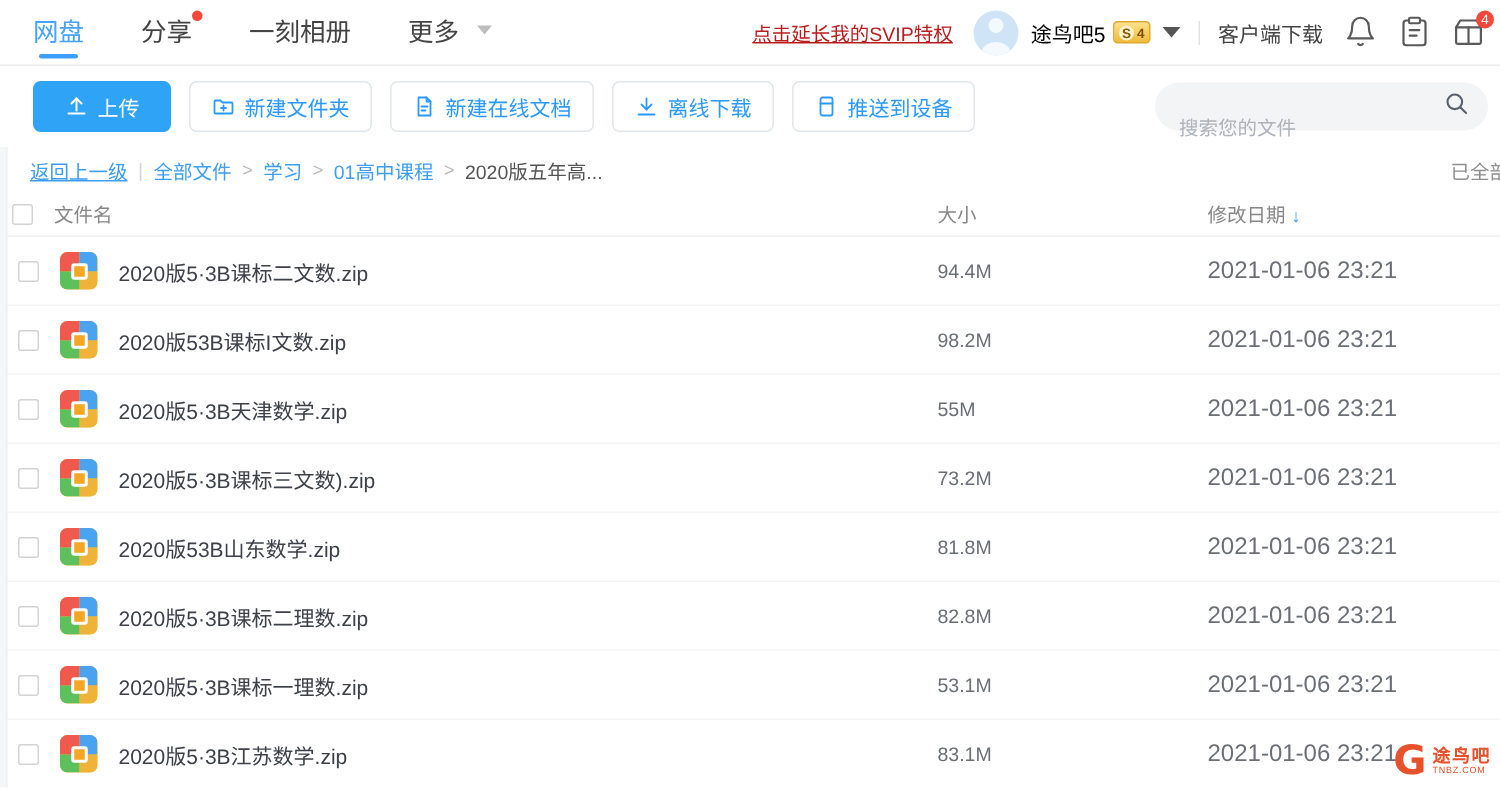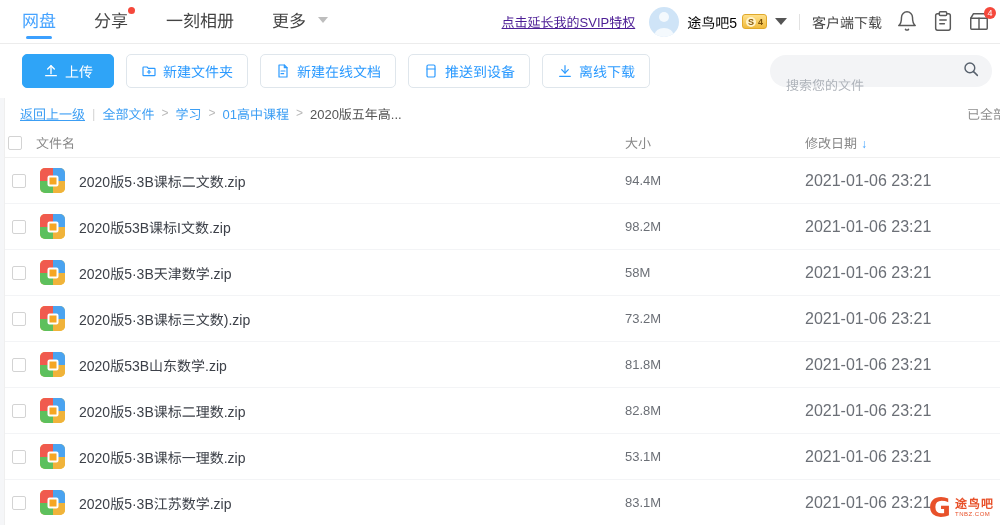--- a/index.html
+++ b/index.html
@@ -65,21 +65,21 @@
 
   .topnav-right {
     margin-left: auto;
     display: flex;
     align-items: center;
     height: 44px;
     padding-right: 8px;
   }
   .svip-link {
     font-size: 13px;
-    color: #4c1d95;
+    color: #b91c1c;
     text-decoration: underline;
     cursor: pointer;
     white-space: nowrap;
     margin-right: 14px;
   }
   .avatar {
     width: 30px; height: 30px;
     border-radius: 50%;
     background: #cfe4f7;
     position: relative;
@@ -411,36 +411,36 @@
           <line x1="9" y1="12" x2="15" y2="12"></line>
             <line x1="9" y1="16" x2="13" y2="16"></line>
         </svg>
       </span>
       <span>新建在线文档</span>
     </div>
 
     <div class="btn">
       <span class="bi">
         <svg viewBox="0 0 24 24" width="16" height="16" fill="none" stroke="#2b9aff" stroke-width="1.8" stroke-linecap="round" stroke-linejoin="round">
-          <rect x="6" y="3" width="12" height="18" rx="2"></rect>
-          <line x1="6" y1="9" x2="18" y2="9"></line>
-        </svg>
-      </span>
-      <span>推送到设备</span>
+          <path d="M12 4v11"></path>
+            <path d="M7 10l5 5 5-5"></path>
+            <path d="M4 20h16"></path>
+        </svg>
+      </span>
+      <span>离线下载</span>
     </div>
 
     <div class="btn">
       <span class="bi">
         <svg viewBox="0 0 24 24" width="16" height="16" fill="none" stroke="#2b9aff" stroke-width="1.8" stroke-linecap="round" stroke-linejoin="round">
-          <path d="M12 4v11"></path>
-            <path d="M7 10l5 5 5-5"></path>
-            <path d="M4 20h16"></path>
-        </svg>
-      </span>
-      <span>离线下载</span>
+          <rect x="6" y="3" width="12" height="18" rx="2"></rect>
+          <line x1="6" y1="9" x2="18" y2="9"></line>
+        </svg>
+      </span>
+      <span>推送到设备</span>
     </div>
 
     <div class="search-wrap">
       <input class="search-input" type="text" placeholder="搜索您的文件" style="">
       <span>
         <svg viewBox="0 0 24 24" width="18" height="18" fill="none" stroke="#57616d" stroke-width="1.9" stroke-linecap="round">
           <circle cx="10.5" cy="10.5" r="6.5"></circle>
             <line x1="15.5" y1="15.5" x2="20.5" y2="20.5"></line>
         </svg>
       </span>
@@ -500,21 +500,21 @@
       <div class="row">
         <span class="cb"></span>
         <span class="zip-icon">
           <i class="zi-tl"></i>
           <i class="zi-tr"></i>
           <i class="zi-bl"></i>
           <i class="zi-br"></i>
           <i class="zi-c"></i>
         </span>
         <span class="fname">2020版5·3B天津数学.zip</span>
-        <span class="fsize">58M</span>
+        <span class="fsize">55M</span>
         <span class="fdate">2021-01-06 23:21</span>
       </div>
       <div class="row">
         <span class="cb"></span>
         <span class="zip-icon">
           <i class="zi-tl"></i>
           <i class="zi-tr"></i>
           <i class="zi-bl"></i>
           <i class="zi-br"></i>
           <i class="zi-c"></i>

